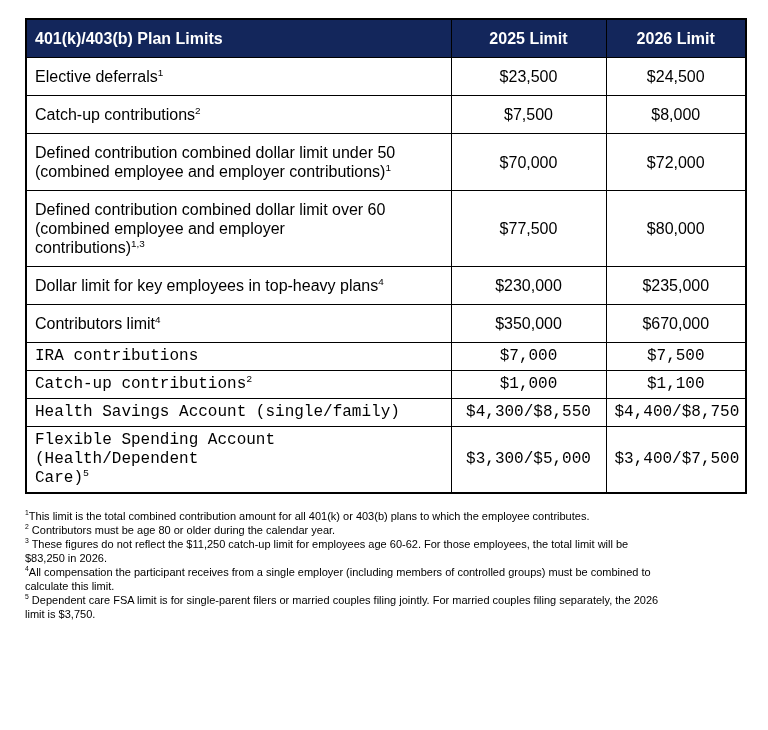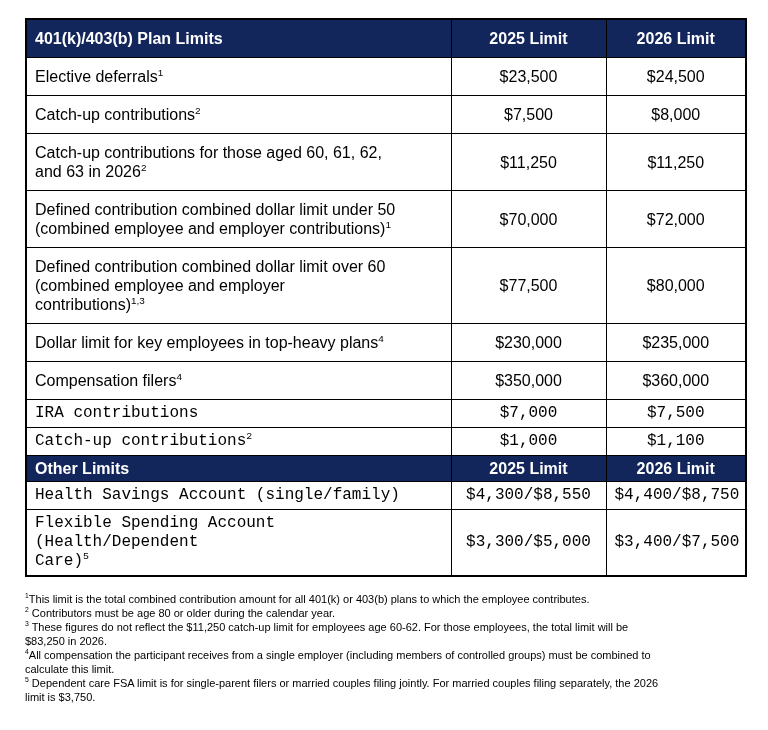--- a/index.html
+++ b/index.html
@@ -86,62 +86,51 @@
           <td class="label"><span class="lbl">Elective deferrals</span><sup>1</sup></td>
           <td class="val">$23,500</td>
           <td class="val">$24,500</td>
         </tr>
         <tr class="data-row primary">
           <td class="label"><span class="lbl">Catch-up contributions</span><sup>2</sup></td>
           <td class="val">$7,500</td>
           <td class="val">$8,000</td>
         </tr>
         <tr class="data-row primary">
-          <td class="label"><span class="lbl">Catch-up contributions for those aged 60, 61, 62,
-and 63 in 2026</span><sup>2</sup></td>
-          <td class="val">$11,250</td>
-          <td class="val">$11,250</td>
-        </tr>
-        <tr class="data-row primary">
           <td class="label"><span class="lbl">Defined contribution combined dollar limit under 50
 (combined employee and employer contributions)</span><sup>1</sup></td>
           <td class="val">$70,000</td>
           <td class="val">$72,000</td>
         </tr>
         <tr class="data-row primary">
           <td class="label"><span class="lbl">Defined contribution combined dollar limit over 60
 (combined employee and employer
 contributions)</span><sup>1,3</sup></td>
           <td class="val">$77,500</td>
           <td class="val">$80,000</td>
         </tr>
         <tr class="data-row primary">
           <td class="label"><span class="lbl">Dollar limit for key employees in top-heavy plans</span><sup>4</sup></td>
           <td class="val">$230,000</td>
           <td class="val">$235,000</td>
         </tr>
         <tr class="data-row primary">
-          <td class="label"><span class="lbl">Compensation filers</span><sup>4</sup></td>
+          <td class="label"><span class="lbl">Contributors limit</span><sup>4</sup></td>
           <td class="val">$350,000</td>
-          <td class="val">$360,000</td>
+          <td class="val">$670,000</td>
         </tr>
         <tr class="data-row compact">
           <td class="label"><span class="lbl">IRA contributions</span></td>
           <td class="val">$7,000</td>
           <td class="val">$7,500</td>
         </tr>
         <tr class="data-row compact">
           <td class="label"><span class="lbl">Catch-up contributions</span><sup>2</sup></td>
           <td class="val">$1,000</td>
           <td class="val">$1,100</td>
-        </tr>
-        <tr class="section-head compact">
-          <th class="title">Other Limits</th>
-          <th class="val">2025 Limit</th>
-          <th class="val">2026 Limit</th>
         </tr>
         <tr class="data-row compact">
           <td class="label"><span class="lbl">Health Savings Account (single/family)</span></td>
           <td class="val">$4,300/$8,550</td>
           <td class="val">$4,400/$8,750</td>
         </tr>
         <tr class="data-row compact">
           <td class="label"><span class="lbl">Flexible Spending Account (Health/Dependent
 Care)</span><sup>5</sup></td>
           <td class="val">$3,300/$5,000</td>

